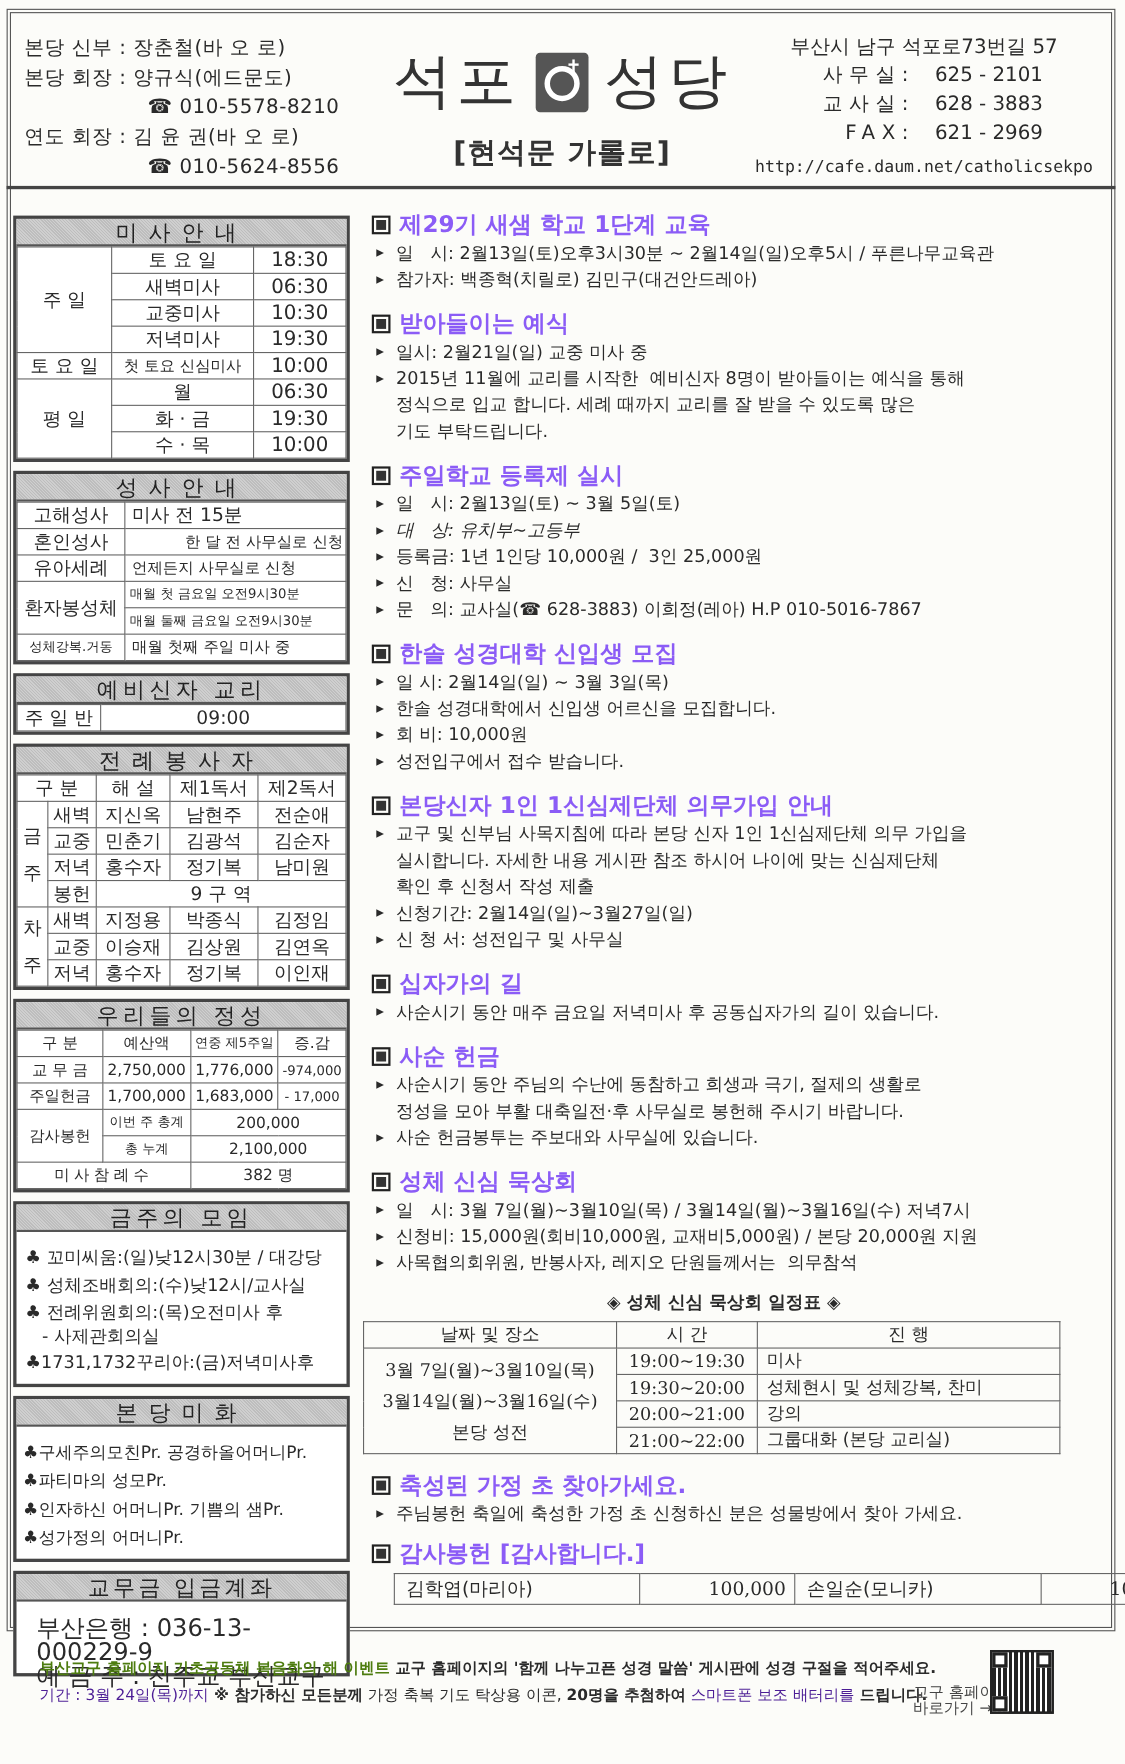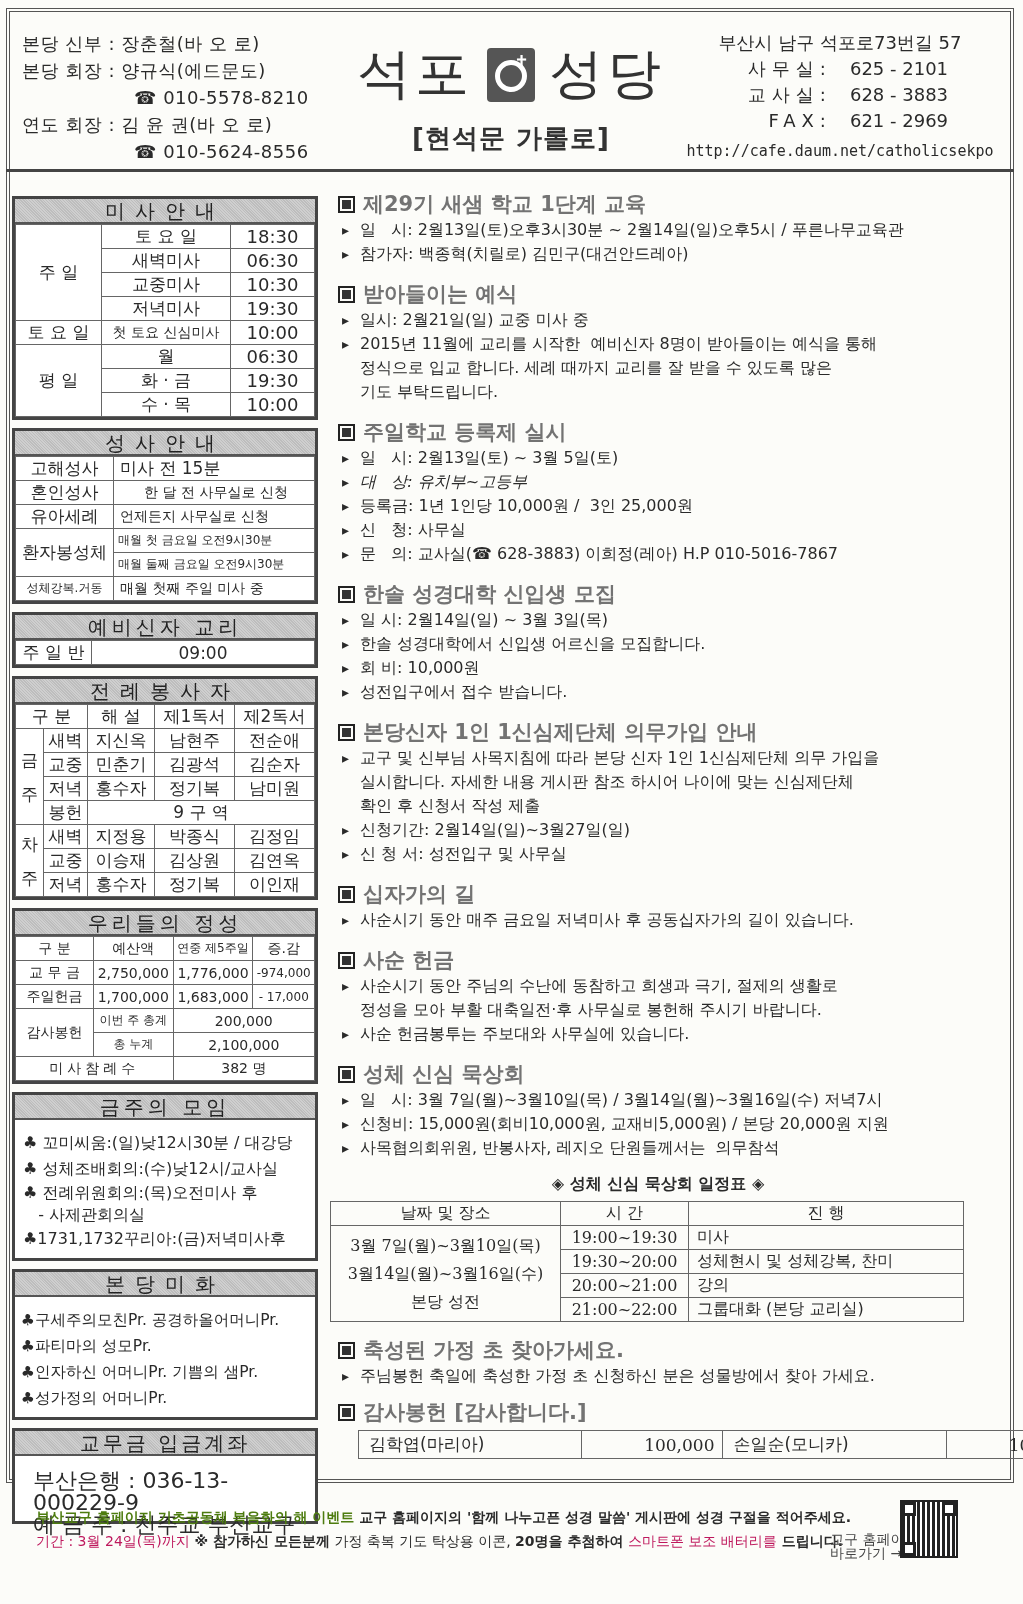--- a/index.html
+++ b/index.html
@@ -38,37 +38,37 @@
   .mass td.time { font-size: 18px; width: 84px; }
   .sm { font-size: 14px !important; }
   .xs { font-size: 12px !important; }
   .list-box { padding: 10px 8px 6px 8px; font-size: 16px; line-height: 26px; }
   .list-box .item { white-space: nowrap; }
   .account { padding: 14px 14px 8px 18px; font-size: 22px; line-height: 22px; }
 
   
   .right-col { position: absolute; left: 338px; top: 190px; width: 640px; }
   .section { margin-bottom: 14px; }
-  .sec-title { font-size: 21px; font-weight: bold; color: #737373; display: flex; align-items: center; gap: 8px; height: 28px; }
+  .sec-title { font-size: 21px; font-weight: bold; color: #8b5cf6; display: flex; align-items: center; gap: 8px; height: 28px; }
   .sq { width: 17px; height: 17px; border: 2px solid #222; position: relative; display: inline-block; }
   .sq::after { content: ""; position: absolute; left: 2px; top: 2px; right: 2px; bottom: 2px; background: #333; }
   .bullet { font-size: 16px; line-height: 24px; padding-left: 22px; position: relative; }
   .bullet::before { content: "\25B8"; position: absolute; left: 4px; top: 0; font-size: 14px; }
   .bullet.cont::before { content: ""; }
   .sched-title { text-align: center; font-size: 16px; font-weight: bold; margin: 6px 0 6px 0; }
   .sched td { font-family: "DejaVu Serif", serif; font-size: 16px; height: 24px; }
   .sched td.left { text-align: left; padding-left: 8px; font-family: "DejaVu Sans", sans-serif; }
   .thanks td { font-family: "DejaVu Serif", serif; font-size: 17px; height: 28px; }
   .thanks td.name { text-align: left; padding-left: 10px; font-family: "DejaVu Sans", sans-serif; }
   .thanks td.amt { text-align: right; padding-right: 8px; }
 
   
   .footer { position: absolute; left: 36px; top: 1505px; width: 880px; font-size: 14px; line-height: 24px; }
   .footer .red { color: #4d7c0f; font-weight: bold; }
-  .footer .blue { color: #be185d; }
+  .footer .blue { color: #4c1d95; }
   .footer b { font-weight: bold; }
   .qr { position: absolute; left: 900px; top: 1500px; width: 58px; height: 58px;
         background: repeating-linear-gradient(90deg, #222 0 3px, #fff 3px 5px), #222; border: 2px solid #222; }
   .qr .f { position: absolute; width: 14px; height: 14px; border: 3px solid #222; background: #fff; }
   .qr-cap { position: absolute; left: 830px; top: 1532px; font-size: 14px; line-height: 14px; color: #444; }
 </style>
 </head>
 <body>
 
 <div class="frame"></div>
@@ -160,21 +160,21 @@
   <div class="box">
     <div class="box-title">성사안내</div>
     <table>
       <tbody>
           <tr>
         <td style="width:98px">고해성사</td>
         <td style="text-align:left;padding-left:6px">미사 전 15분</td>
       </tr>
       <tr>
         <td>혼인성사</td>
-        <td style="text-align:center;padding-left:6px" class="sm">한 달 전 사무실로 신청</td>
+        <td style="text-align:right;padding-left:6px" class="sm">한 달 전 사무실로 신청</td>
       </tr>
       <tr>
         <td>유아세례</td>
         <td style="text-align:left;padding-left:6px" class="sm">언제든지 사무실로 신청</td>
       </tr>
       <tr>
         <td rowspan="2">환자봉성체</td>
         <td class="xs" style="text-align:left;padding-left:4px">매월 첫 금요일 오전9시30분</td>
       </tr>
       <tr>

